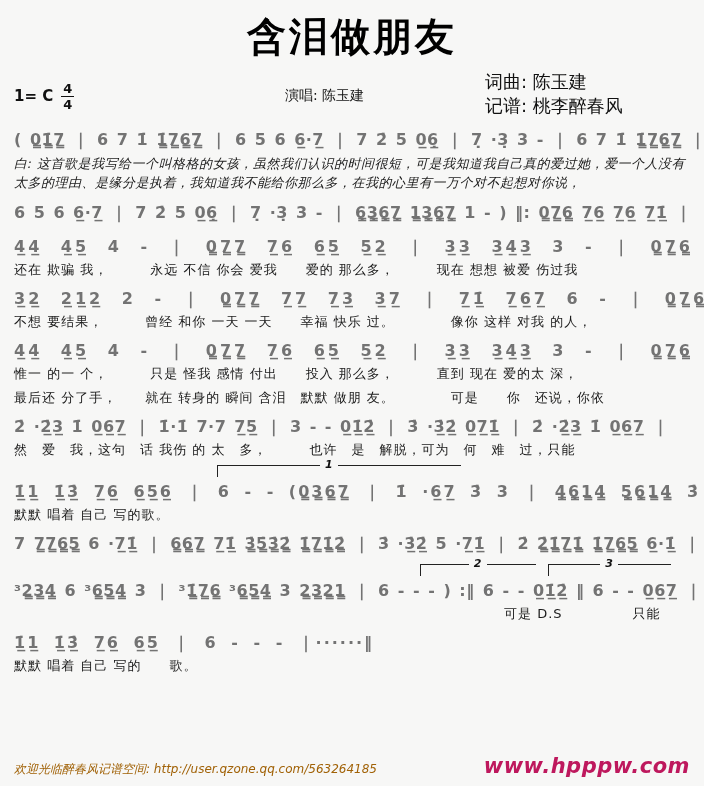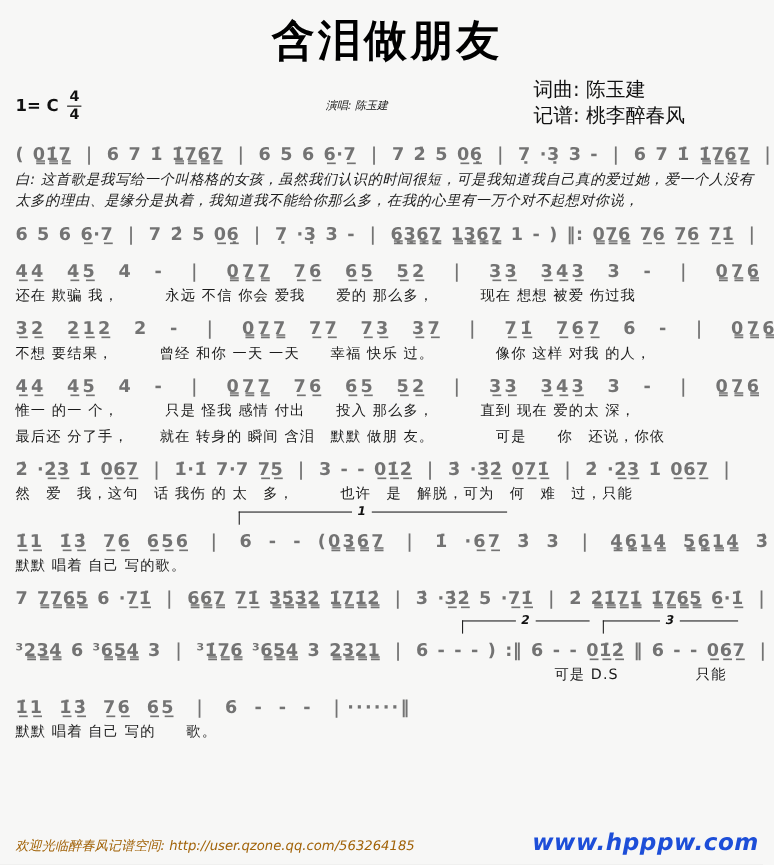--- a/index.html
+++ b/index.html
@@ -10,21 +10,21 @@
   }
   .title{
     text-align:center;font-size:39px;font-weight:bold;letter-spacing:3px;
     margin:2px 0 6px 0;color:#000;
   }
   .meta-row{display:flex;align-items:center;margin-bottom:8px;}
   .keysig{width:150px;font-size:15px;font-weight:bold;display:flex;align-items:center;gap:8px;padding-top:4px;}
   .frac{display:inline-flex;flex-direction:column;align-items:center;line-height:1;font-size:13px;font-weight:bold;}
   .frac .top{border-bottom:1.5px solid #111;padding:0 2px 1px 2px;}
   .frac .bot{padding-top:1px;}
-  .credit-mid{flex:1;text-align:center;font-size:10px;padding-top:4px;font-style:italic;}
+  .credit-mid{flex:1;text-align:center;font-size:14px;padding-top:4px;}
   .credit-right{width:205px;font-size:18px;line-height:24px;text-align:left;}
   .systems{}
   .system{position:relative;margin-bottom:7px;}
   .system.has-volta{padding-top:13px;}
   .notes{
     font-weight:bold;font-size:16px;line-height:27px;white-space:pre;color:#737373;
   }
   .system.wide  .notes{letter-spacing:3px;word-spacing:10px;}
   .system.normal .notes{letter-spacing:2px;word-spacing:6px;}
   .system.dense .notes{letter-spacing:0.5px;word-spacing:2px;}
@@ -40,21 +40,21 @@
   .volta-label{
     position:absolute;top:-8px;left:42%;background:#f7f7f6;
     padding:0 5px;font-size:11px;font-weight:bold;font-style:italic;
   }
   .footer-row{
     position:absolute;left:14px;right:14px;bottom:8px;
     display:flex;justify-content:space-between;align-items:flex-end;
   }
   .footer-note{font-size:12px;font-style:italic;color:#a16207;}
   .watermark{
-    font-size:21px;font-weight:bold;font-style:italic;color:#1d4ed8;letter-spacing:0.5px;margin-left:25px;
+    font-size:21px;font-weight:bold;font-style:italic;color:#be185d;letter-spacing:0.5px;margin-left:25px;
   }
 </style>
 </head>
 <body>
 
 <div class="sheet">
   <div class="title">含泪做朋友</div>
 
   <div class="meta-row">
     <div class="keysig">

